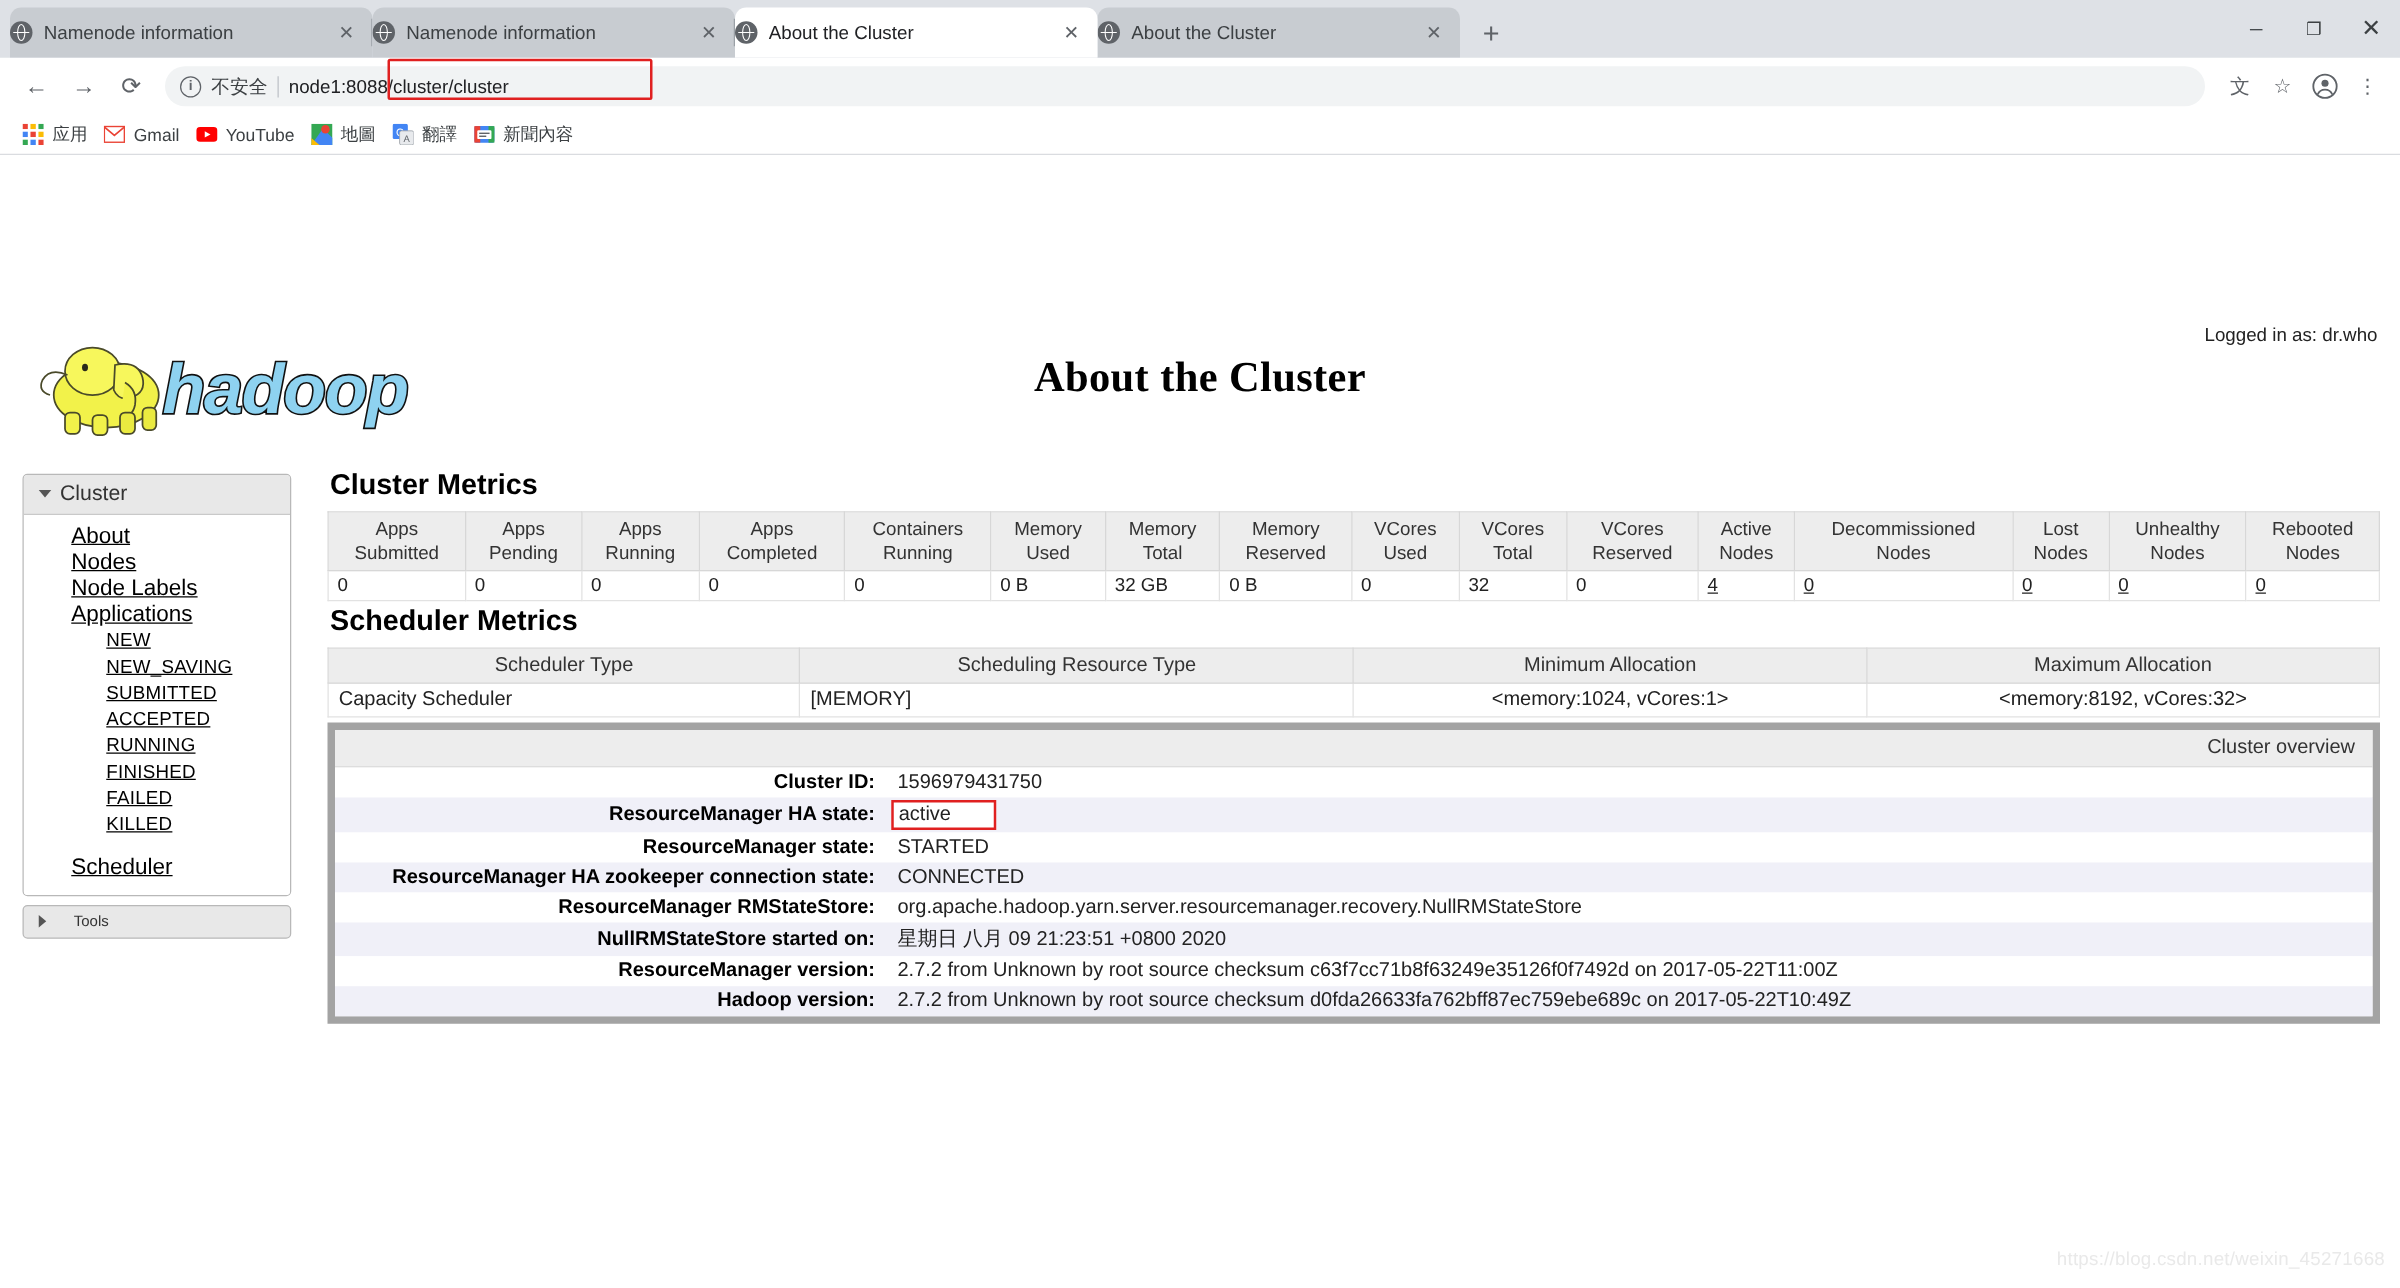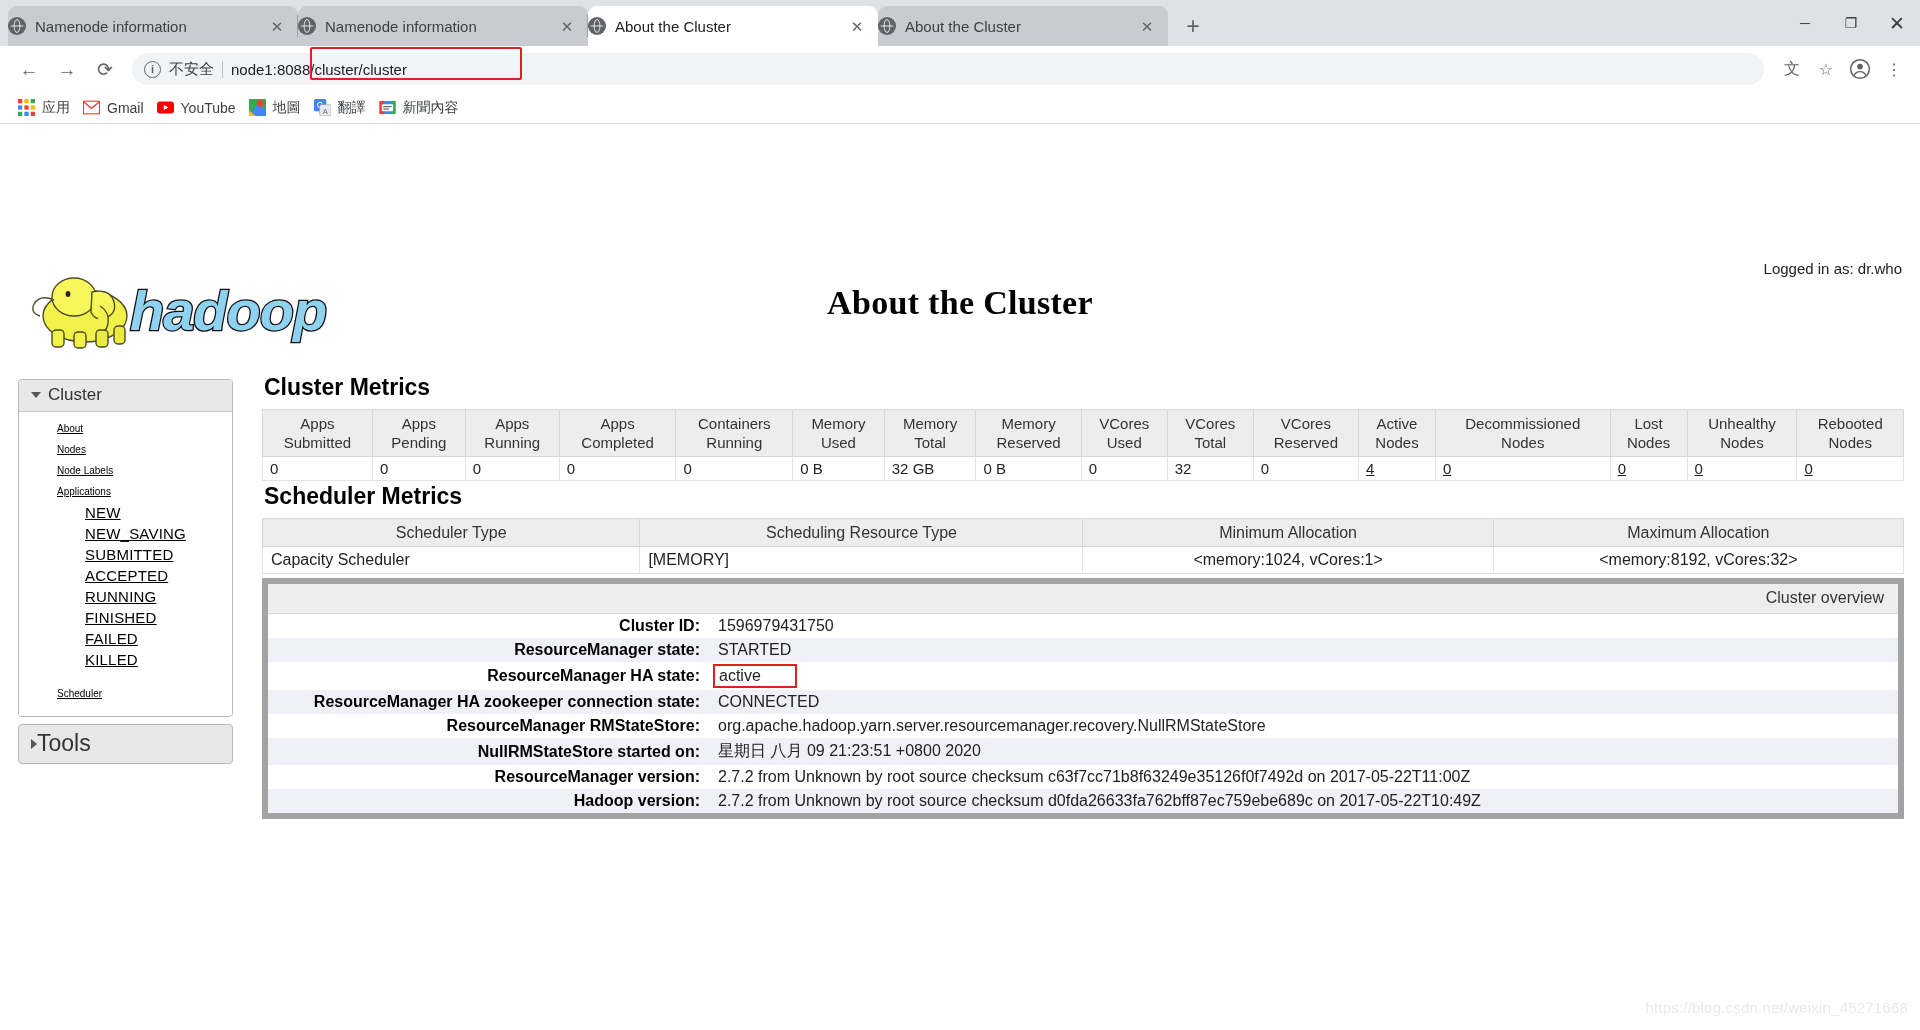--- a/index.html
+++ b/index.html
@@ -135,30 +135,30 @@
   }
   .nav-head {
     background:#e8e8e8; border-bottom:1px solid #c9c9c9;
     padding:5px 8px 6px 12px; font-size:17px; color:#333;
     display:flex; align-items:center; gap:7px;
   }
   .caret-d { width:0;height:0;border-left:5px solid transparent;border-right:5px solid transparent;border-top:6px solid #555; }
   .caret-r { width:0;height:0;border-top:5px solid transparent;border-bottom:5px solid transparent;border-left:6px solid #555; }
   .nav-body { padding:6px 0 12px 0; background:#fff; }
   .nav-link {
-    font-size:10px; color:#000; text-decoration:underline;
+    font-size:18px; color:#000; text-decoration:underline;
     padding:1px 0 1px 38px; display:block; line-height:19px;
     white-space:pre;
   }
   .nav-link.sub { padding-left:66px; font-size:15px; letter-spacing:0.2px; }
   .nav-link.spaced { margin-top:13px; }
   .tools-box {
     margin-top:7px; border:1px solid #b8b8b8; border-radius:4px;
     background:#e8e8e8; padding:5px 8px 6px 12px;
-    font-size:23px; color:#333; display:flex; align-items:center; gap:0;
+    font-size:12px; color:#333; display:flex; align-items:center; gap:22px;
   }
 
   
   .content { position:absolute; left:262px; top:250px; right:16px; }
   .sec-title {
     font-size:23px; font-weight:bold; color:#000; margin:0 0 8px 2px;
     font-family:"Liberation Sans", sans-serif;
   }
 
   table.dt { width:100%; border-collapse:collapse; border:1px solid #d0d0d0; background:#fff; }
@@ -515,30 +515,30 @@
 
     <div class="ov-wrap">
       <div class="ov-head">Cluster overview</div>
       <table class="ov">
         <tbody>
           <tr>
             <td class="k">Cluster ID:</td>
             <td class="v">1596979431750</td>
           </tr>
           <tr>
-            <td class="k">ResourceManager state:</td>
-            <td class="v">STARTED</td>
-          </tr>
-          <tr>
             <td class="k">ResourceManager HA state:</td>
             <td class="v">
               <span class="active-highlight">active</span>
             </td>
           </tr>
           <tr>
+            <td class="k">ResourceManager state:</td>
+            <td class="v">STARTED</td>
+          </tr>
+          <tr>
             <td class="k">ResourceManager HA zookeeper connection state:</td>
             <td class="v">CONNECTED</td>
           </tr>
           <tr>
             <td class="k">ResourceManager RMStateStore:</td>
             <td class="v">org.apache.hadoop.yarn.server.resourcemanager.recovery.NullRMStateStore</td>
           </tr>
           <tr>
             <td class="k">NullRMStateStore started on:</td>
             <td class="v">星期日 八月 09 21:23:51 +0800 2020</td>

